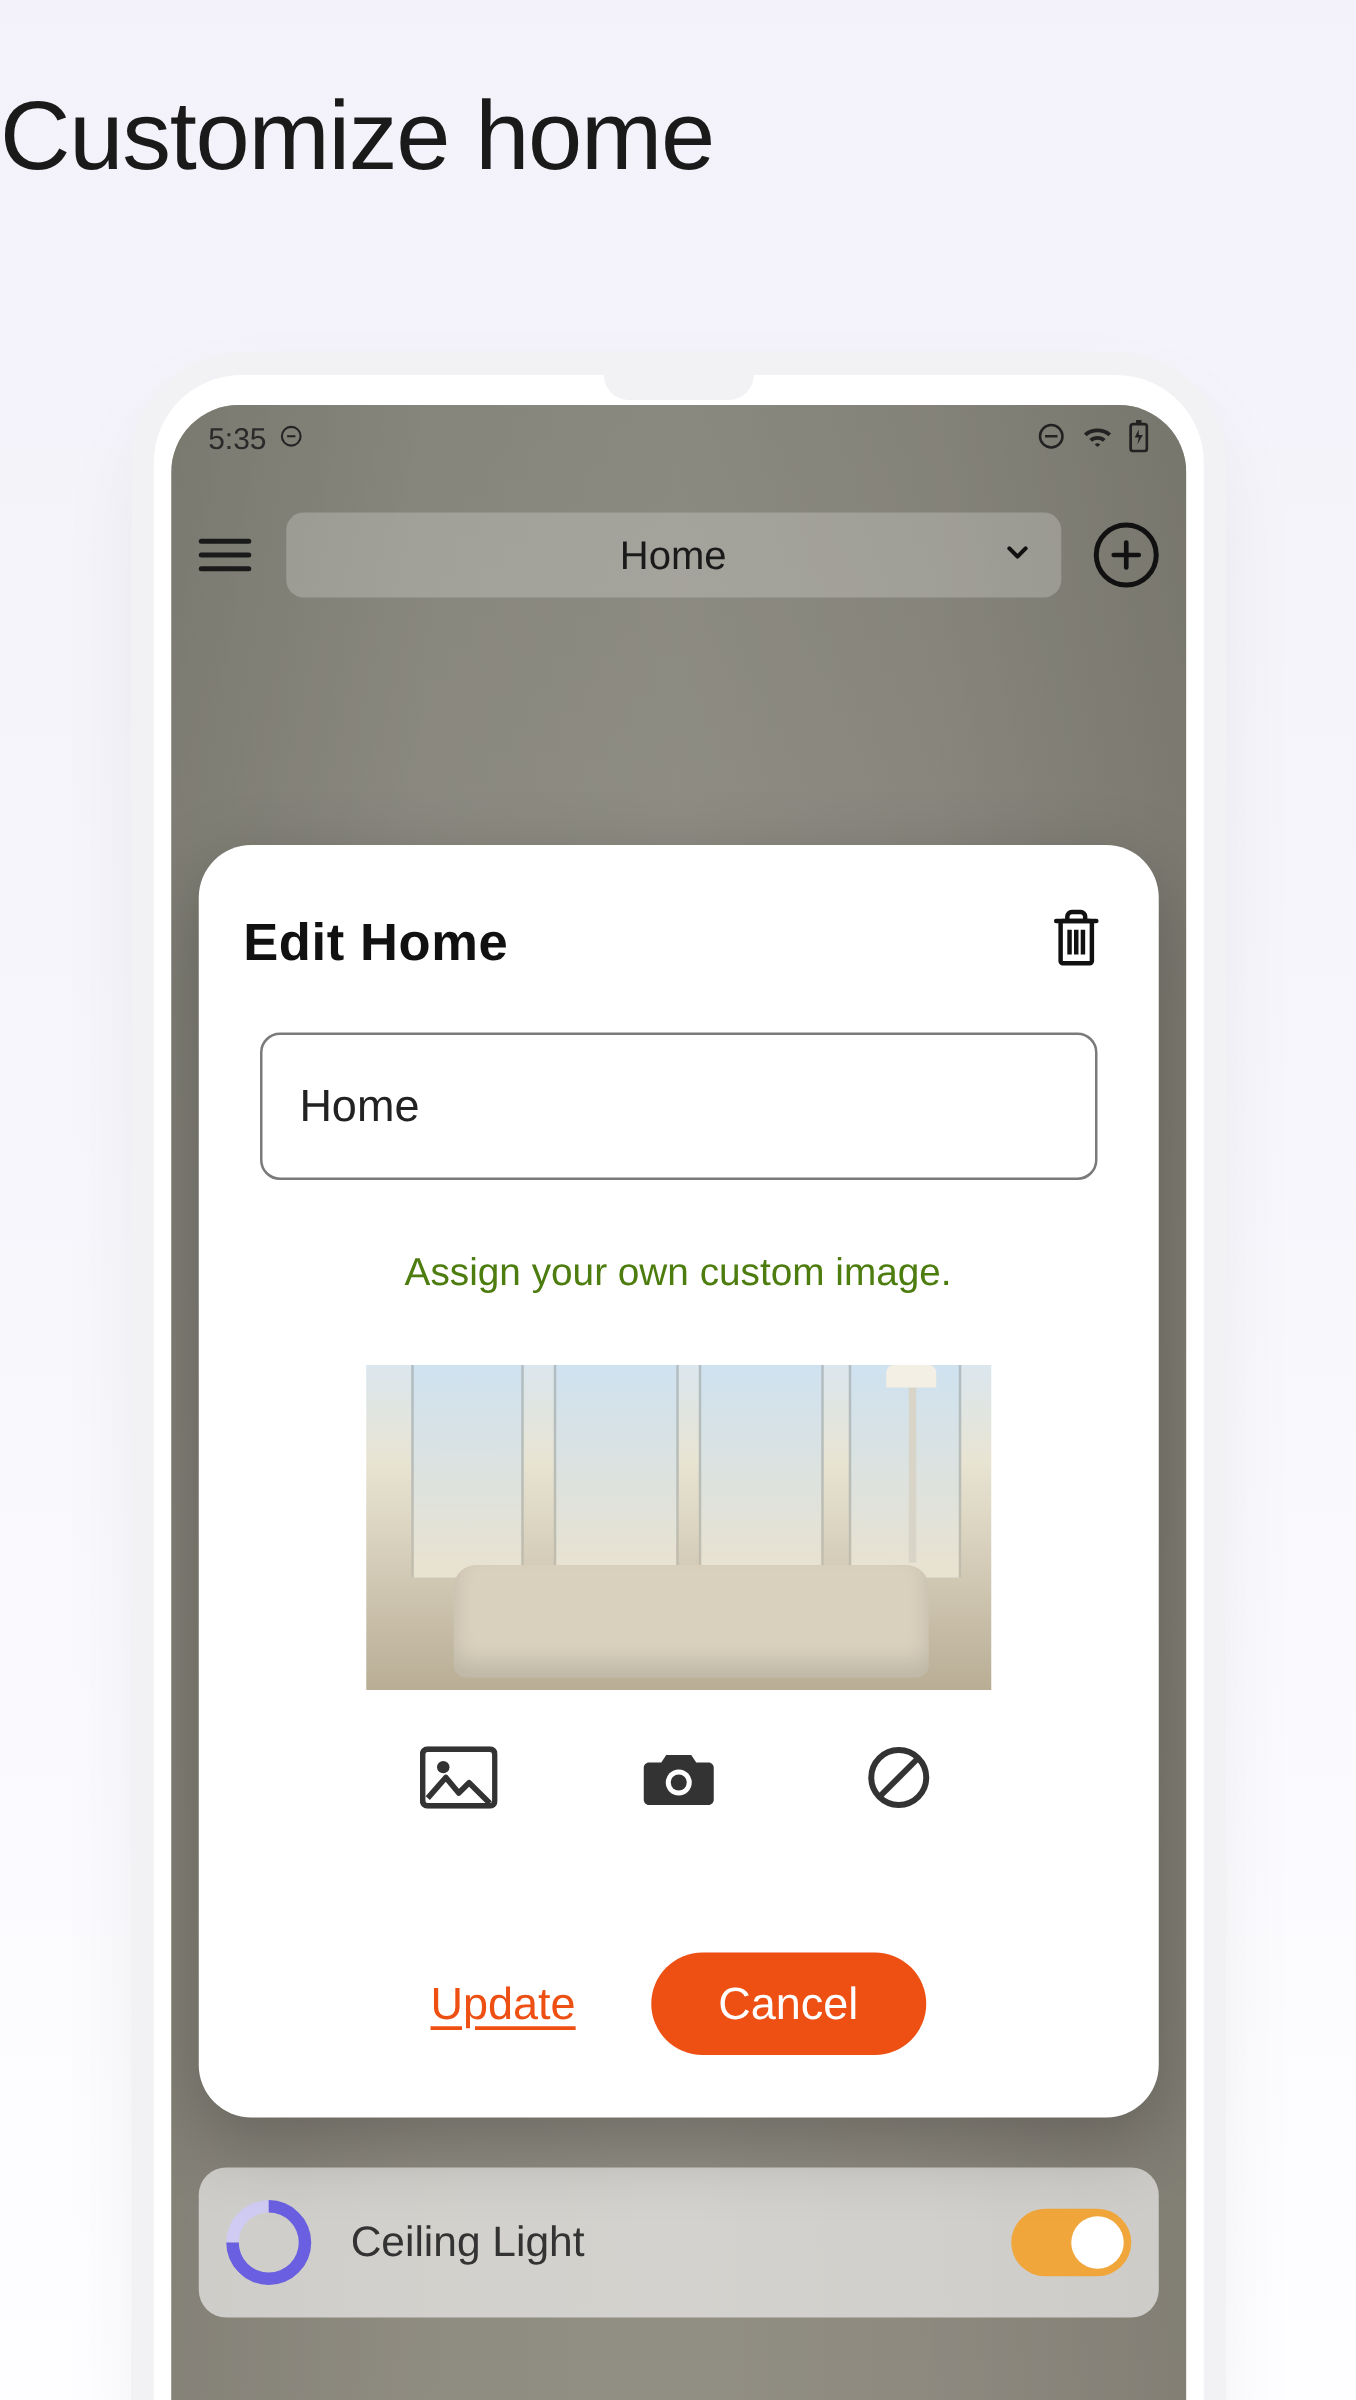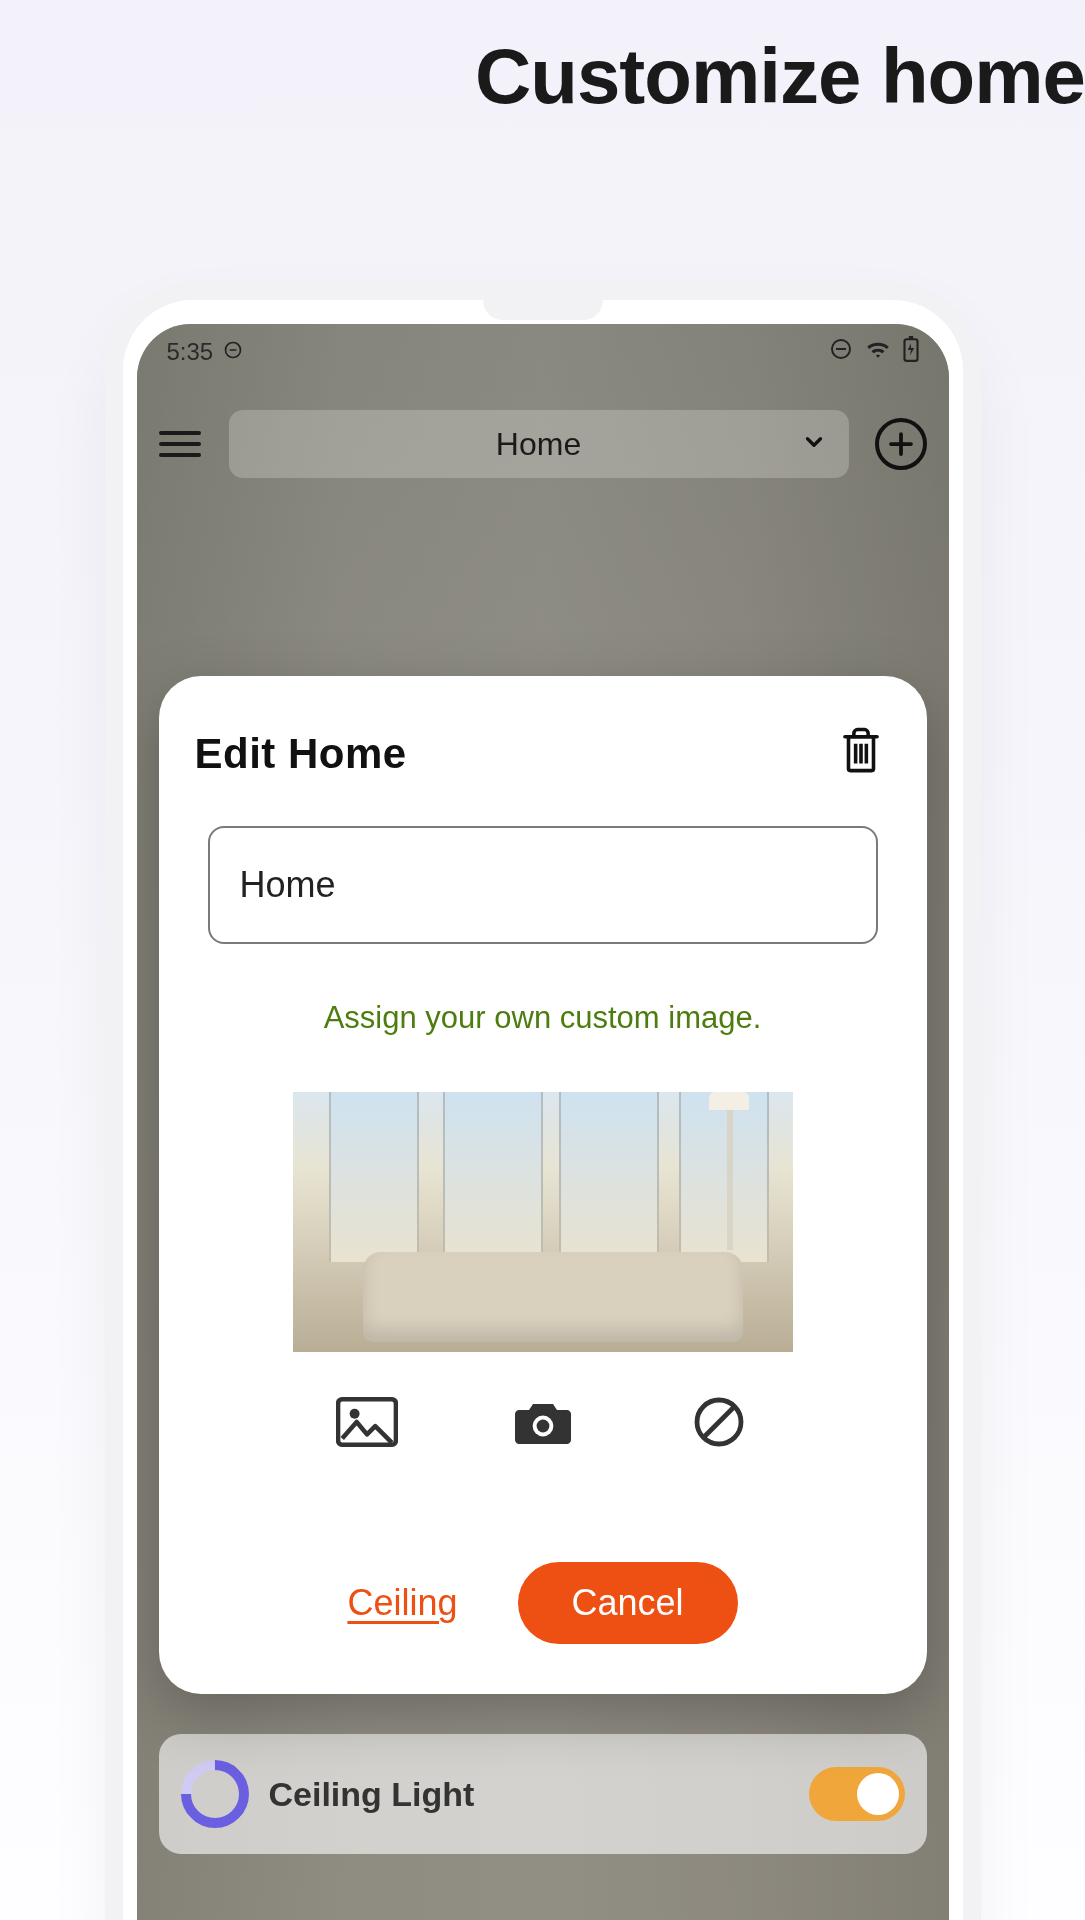--- a/index.html
+++ b/index.html
@@ -5,24 +5,24 @@
   * { box-sizing: border-box; margin: 0; padding: 0; }
   html, body { width: 1085px; height: 1920px; }
   body {
     font-family: -apple-system, BlinkMacSystemFont, "Segoe UI", Helvetica, Arial, sans-serif;
     background: linear-gradient(180deg, #f3f2fa 0%, #f6f5fb 40%, #fefdff 100%);
     overflow: hidden;
     position: relative;
   }
   .headline {
     width: 100%;
-    text-align: right;
-    padding-top: 36px;
+    text-align: left;
+    padding-top: 68px;
     font-size: 78px;
-    font-weight: 700;
+    font-weight: 400;
     color: #1a1a1a;
     letter-spacing: -1px;
     line-height: 1.05;
   }
   .phone-frame {
     position: absolute;
     top: 300px;
     left: 50%;
     transform: translateX(-50%);
     width: 840px;
@@ -230,21 +230,21 @@
     align-items: center;
     padding: 0 22px;
     z-index: 4;
   }
   .peek-ring {
     width: 68px; height: 68px; border-radius:50%;
     border: 10px solid #6a5fe0;
     border-top-color: #cfcbf2;
     transform: rotate(-45deg);
   }
-  .peek-label { margin-left: 20px; font-size: 34px; font-weight: 700; color: #333; }
+  .peek-label { margin-left: 32px; font-size: 34px; font-weight: 400; color: #333; }
   .peek-toggle {
     margin-left: auto;
     width: 96px; height: 54px;
     background: #f0a63a;
     border-radius: 30px;
     position: relative;
   }
   .peek-toggle::after{content:"";position:absolute;right:6px;top:6px;width:42px;height:42px;background:#fff;border-radius:50%}
 </style>
 </head>
@@ -364,19 +364,19 @@
         </div>
         <div class="icon-btn">
           <svg width="52" height="52" viewBox="0 0 26 26">
             <circle cx="13" cy="13" r="11" fill="none" stroke="#333" stroke-width="2.4"></circle>
             <path d="M5 21L21 5" stroke="#333" stroke-width="2.4"></path>
           </svg>
         </div>
       </div>
 
       <div class="modal-actions">
-        <button class="cancel-btn">Ceiling</button>
+        <button class="cancel-btn">Update</button>
         <button class="update-btn">Cancel</button>
       </div>
     </div>
 
   </div>
 </div>
 
 </body></html>

